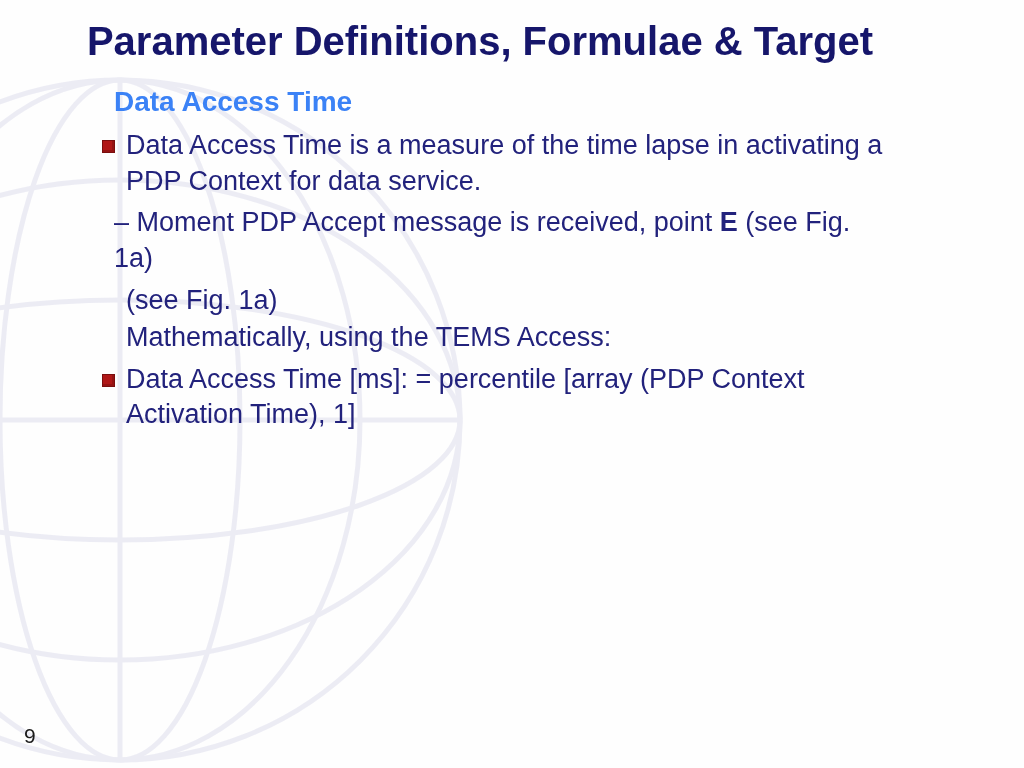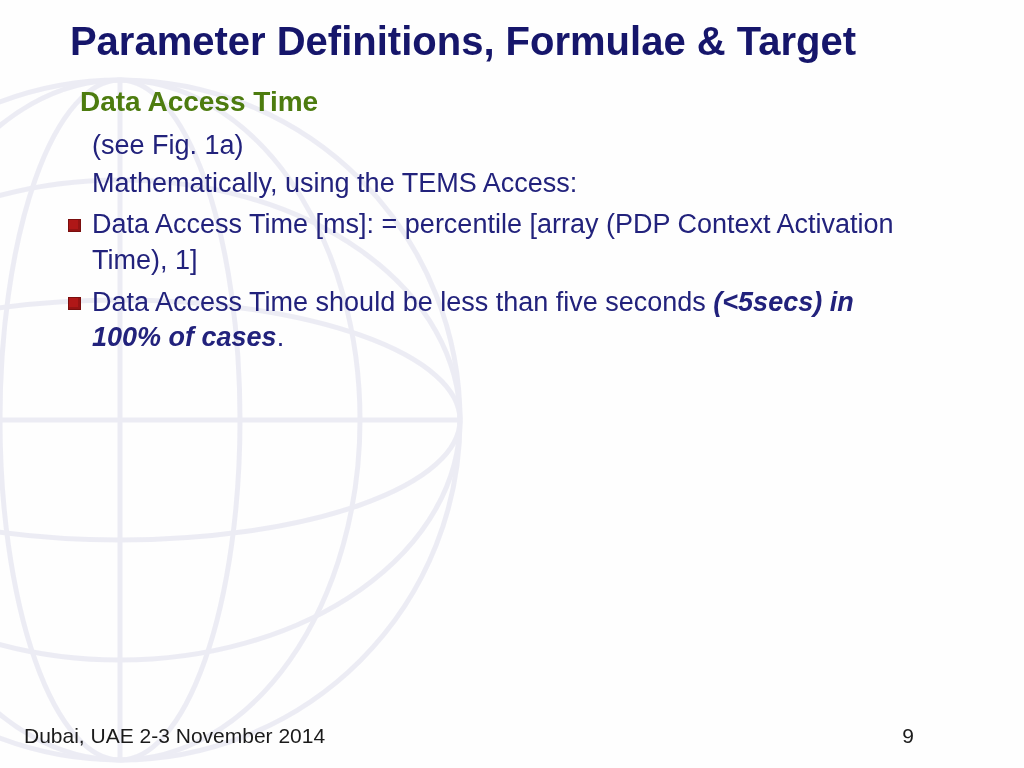--- a/index.html
+++ b/index.html
@@ -19,34 +19,34 @@
     opacity: 0.08;
     z-index: 0;
     pointer-events: none;
   }
   .bg-globe svg { width: 100%; height: 100%; }
   .slide {
     position: relative;
     z-index: 1;
     width: 944px;
     height: 768px;
-    padding: 18px 50px 0 32px;
+    padding: 18px 50px 0 66px;
   }
   .title {
     text-align: center;
     font-weight: 700;
     font-size: 40px;
     line-height: 1.15;
     color: #16166b;
     margin-bottom: 22px;
   }
   .subhead {
     font-weight: 700;
     font-size: 28px;
-    color: #4d7c0f;
+    color: #3b82f6;
     margin-left: 48px;
     margin-bottom: 10px;
   }
   .body-list {
     font-size: 27px;
     line-height: 1.32;
     color: #22227c;
   }
   .body-list .item {
     position: relative;
@@ -99,32 +99,32 @@
 </div>
 
 <div class="slide">
 
   <h1 class="title">Parameter Definitions, Formulae &amp; Target</h1>
 
   <div class="subhead">Data Access Time</div>
 
   <div class="body-list">
 
+    <div class="item bulleted">Data Access Time is a measure of the time lapse in activating a PDP Context for data service.</div>
 
+    <div class="item dash-1">
+      <span>– Moment PDP Accept message is received, point </span><span class="b">E</span><span> (see Fig. 1a)</span>
+    </div>
 
     <div class="cont">(see Fig. 1a)</div>
 
     <div class="item" style="padding-left:60px;margin-top:2px">Mathematically, using the TEMS Access:</div>
 
     <div class="item bulleted">Data Access Time [ms]: = percentile [array (PDP Context Activation Time), 1]</div>
 
-    <div class="item bulleted">
-      <span>Data Access Time should be less than five seconds </span><span class="bi">(&lt;5secs) in 100% of cases</span><span>.</span>
-    </div>
 
   </div>
 
   <div class="footer">
-    <div>Dubai, UAE 2-3 November 2014</div>
     <div>9</div>
   </div>
 
 </div>
 
 </body></html>

